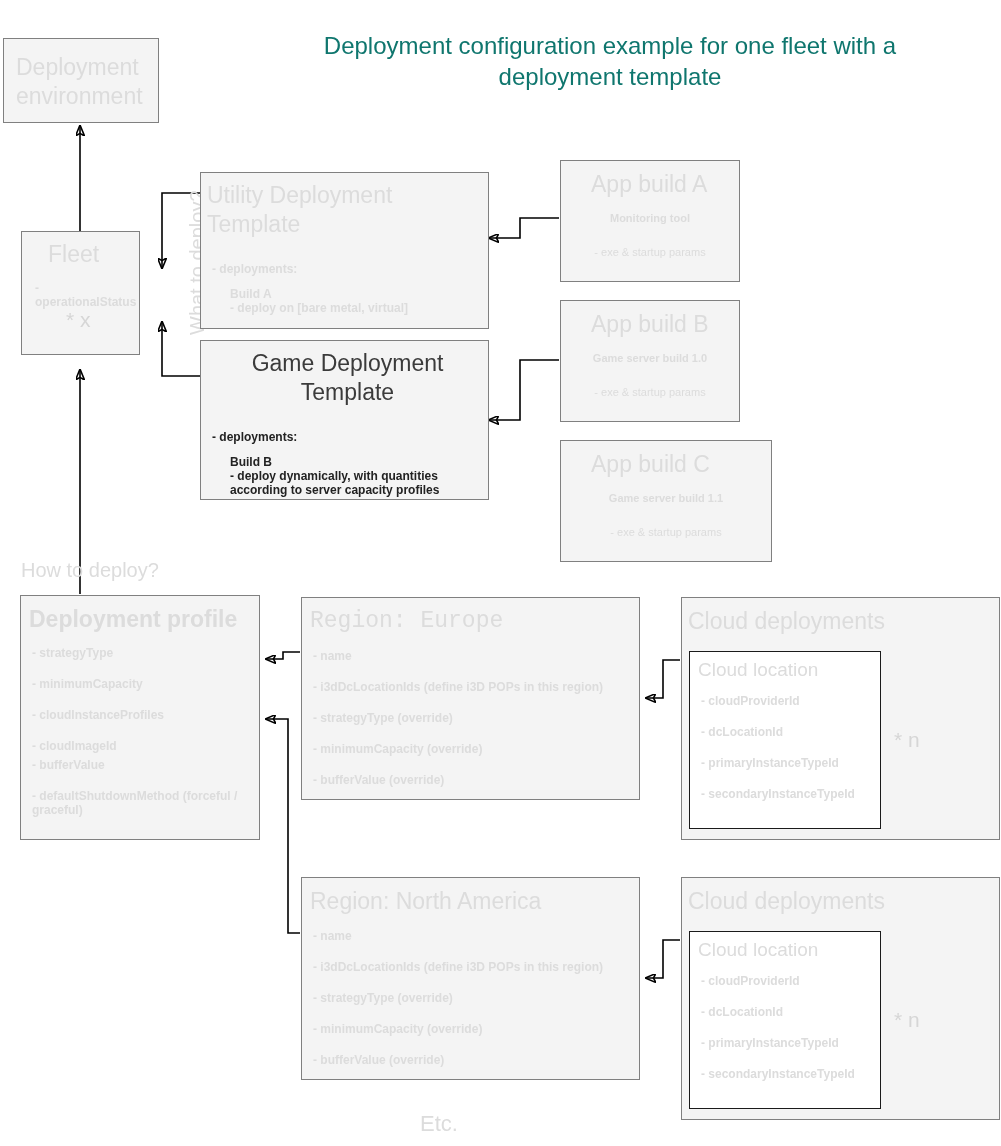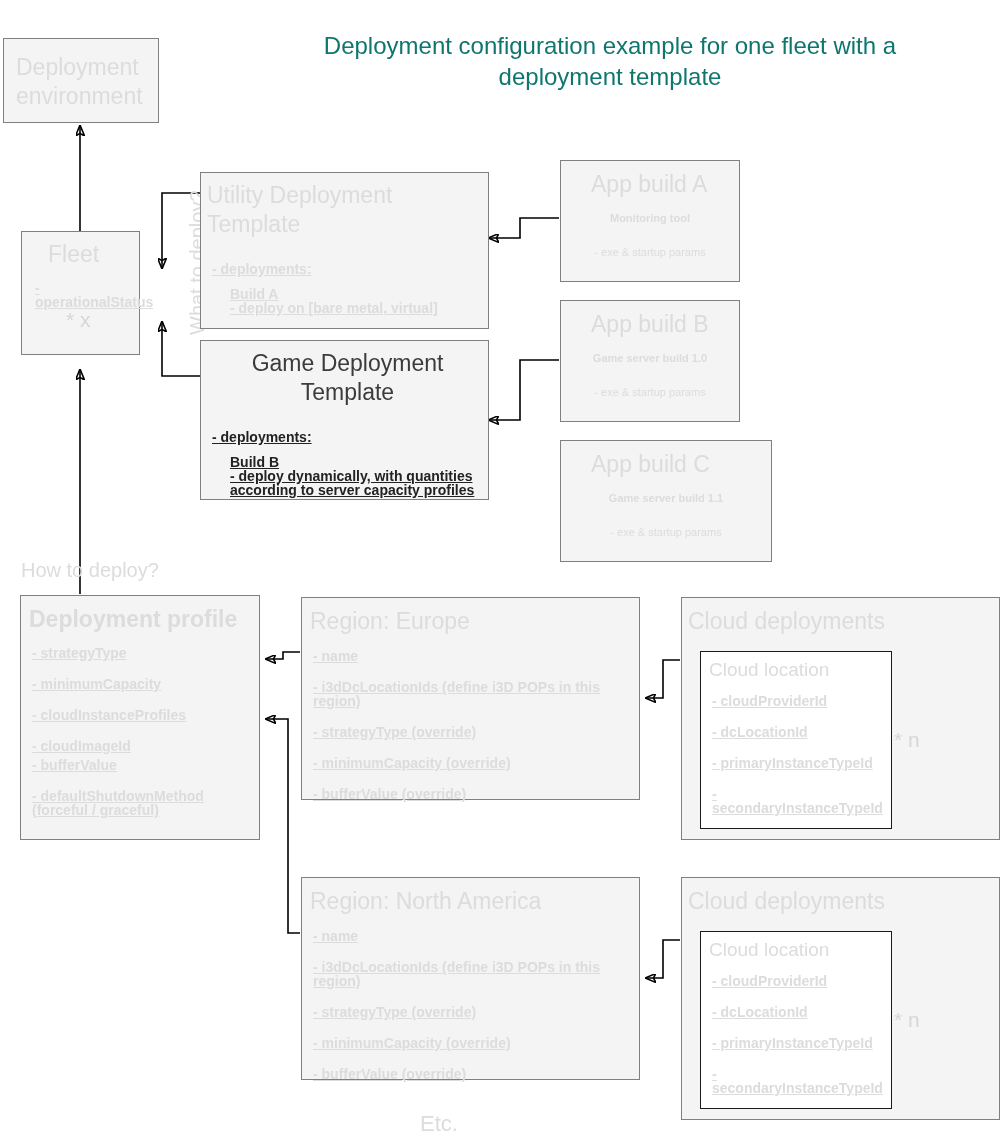--- a/index.html
+++ b/index.html
@@ -16,38 +16,37 @@
     height: 1146px;
     background: #ffffff;
   }
 
   
   .node {
     position: absolute;
     background: #f4f4f4;
     border: 1px solid #808080;
   }
-  .node.white { background: #ffffff; border: 1px solid #1a1a1a; margin-left: 11px; }
+  .node.white { background: #ffffff; border: 1px solid #1a1a1a; }
 
   .node-title {
     font-size: 23px;
     line-height: 29px;
     color: #dcdcdc;
     font-weight: 400;
     white-space: pre-line;
   }
   .node-title.dark { color: #3b3b3b; }
 
   .attr {
-    font-size: 14px;
+    font-size: 12px;
     line-height: 14px;
     color: #dcdcdc;
     font-weight: bold;
     white-space: pre-line;
-    text-decoration: underline;
   }
   .attr.dark { color: #222222; }
 
   .sub {
     font-size: 11px;
     color: #dcdcdc;
     font-weight: bold;
     text-align: center;
   }
 
@@ -185,21 +184,21 @@
       <div class="attr" style="margin-bottom:17px;">- strategyType</div>
       <div class="attr" style="margin-bottom:17px;">- minimumCapacity</div>
       <div class="attr" style="margin-bottom:17px;">- cloudInstanceProfiles</div>
       <div class="attr" style="margin-bottom:5px;">- cloudImageId</div>
       <div class="attr" style="margin-bottom:17px;">- bufferValue</div>
       <div class="attr">- defaultShutdownMethod (forceful / graceful)</div>
     </div>
   </div>
 
   <div class="node" style="left:301px; top:597px; width:339px; height:203px;">
-    <div class="node-title" style="padding:9px 0 0 8px;">Region: Europe</div>
+    <div class="node-title" style="padding:9px 0 0 8px;font-family:Liberation Mono, monospace;">Region: Europe</div>
     <div style="padding:13px 0 0 11px;">
       <div class="attr" style="margin-bottom:17px;">- name</div>
       <div class="attr" style="margin-bottom:17px;">- i3dDcLocationIds (define i3D POPs in this region)</div>
       <div class="attr" style="margin-bottom:17px;">- strategyType (override)</div>
       <div class="attr" style="margin-bottom:17px;">- minimumCapacity (override)</div>
       <div class="attr">- bufferValue (override)</div>
     </div>
   </div>
 
   <div class="node" style="left:681px; top:597px; width:319px; height:243px;">

